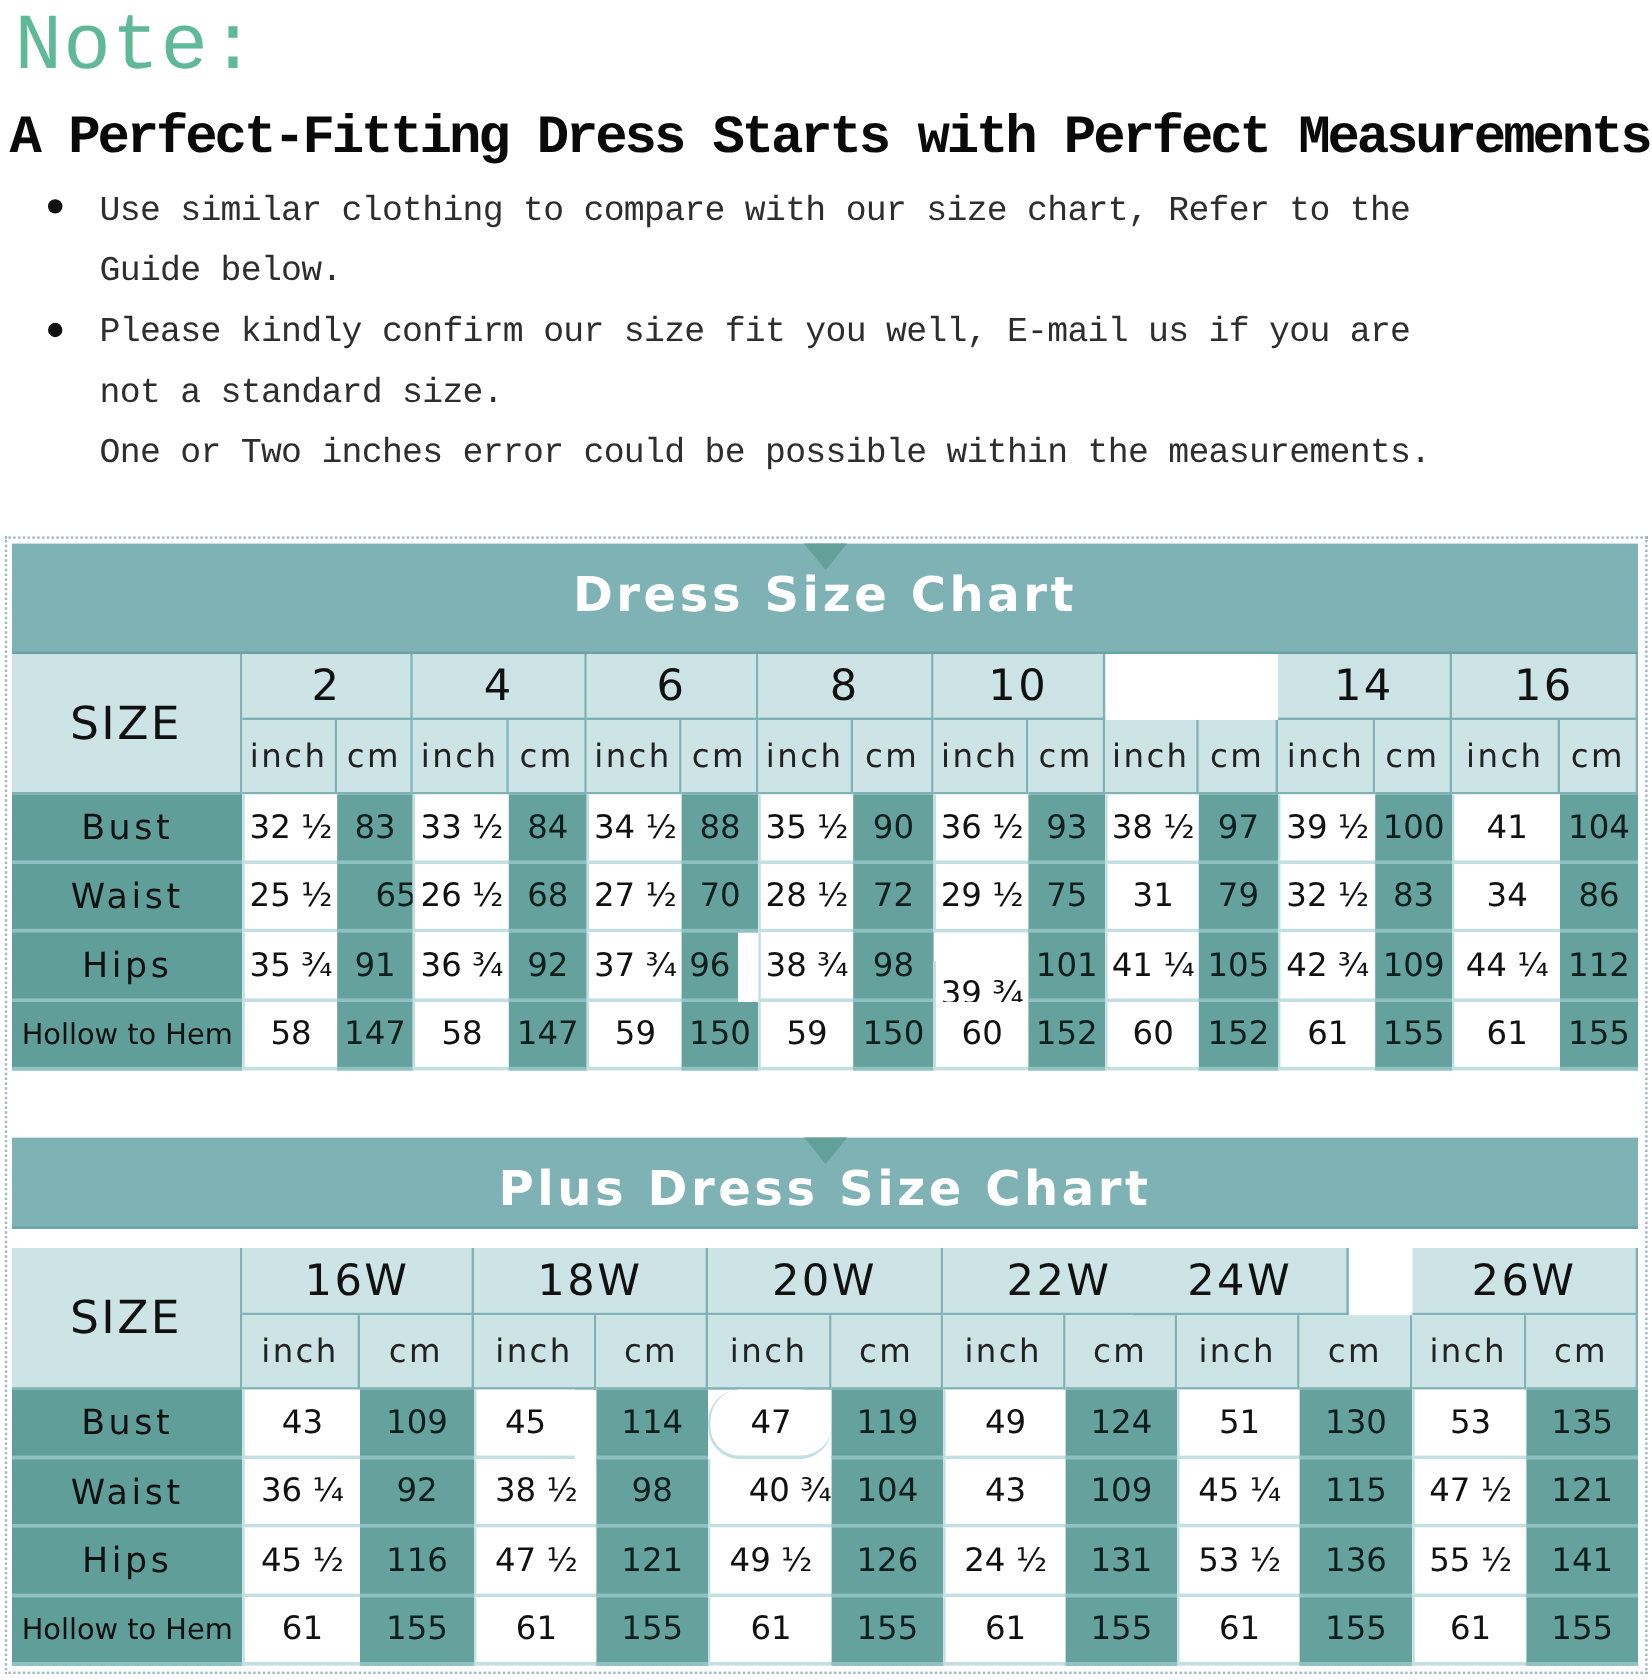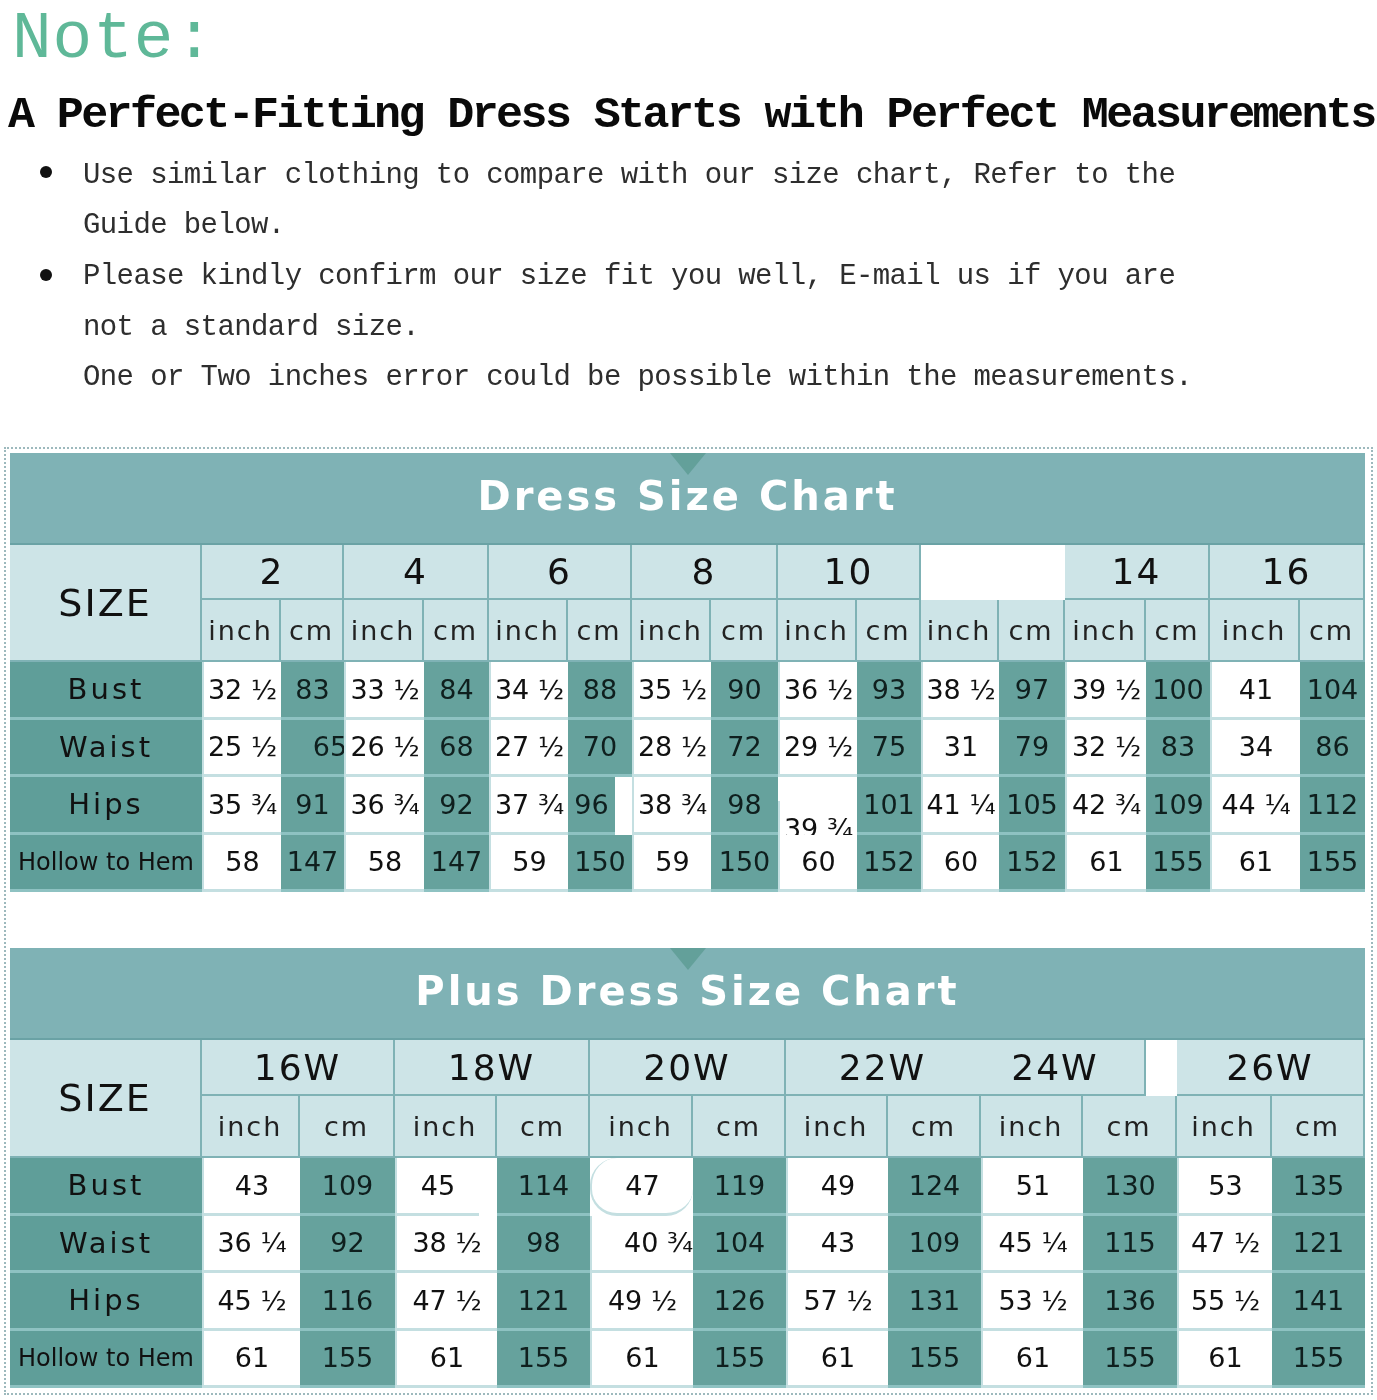--- a/index.html
+++ b/index.html
@@ -173,38 +173,38 @@
     <div class="cell v-cm" style="left: 847px; top: 381.5px; width: 64px; height: 57.5px;">152</div>
     <div class="cell v-inch" style="left: 911px; top: 381.5px; width: 78px; height: 57.5px;">60</div>
     <div class="cell v-cm" style="left: 989px; top: 381.5px; width: 66px; height: 57.5px;">152</div>
     <div class="cell v-inch" style="left: 1055px; top: 381.5px; width: 81px; height: 57.5px;">61</div>
     <div class="cell v-cm" style="left: 1136px; top: 381.5px; width: 64px; height: 57.5px;">155</div>
     <div class="cell v-inch" style="left: 1200px; top: 381.5px; width: 90px; height: 57.5px;">61</div>
     <div class="cell v-cm" style="left: 1290px; top: 381.5px; width: 65px; height: 57.5px;">155</div>
   </div>
 
 <div class="chart" id="chart1" style="top:948px; height:440px;">
-  <div class="banner" style="height:92px">
+  <div class="banner" style="height:76px">
     <span class="banner-arrow"></span>
     <div class="banner-title" style="top:20px">Plus Dress Size Chart</div>
   </div>
 <div class="cell hdr size-label" style="left: 0px; top: 92px; width: 192px; height: 118px;">SIZE</div>
     <div class="cell hdr size-num" style="left: 192px; top: 92px; width: 193px; height: 56px;">16W</div>
     <div class="cell hdr unit" style="left: 192px; top: 148px; width: 98px; height: 62px;">inch</div>
     <div class="cell hdr unit" style="left: 290px; top: 148px; width: 95px; height: 62px;">cm</div>
     <div class="cell hdr size-num" style="left: 385px; top: 92px; width: 195px; height: 56px;">18W</div>
     <div class="cell hdr unit" style="left: 385px; top: 148px; width: 102px; height: 62px;">inch</div>
     <div class="cell hdr unit" style="left: 487px; top: 148px; width: 93px; height: 62px;">cm</div>
     <div class="cell hdr size-num" style="left: 580px; top: 92px; width: 196px; height: 56px;">20W</div>
     <div class="cell hdr unit" style="left: 580px; top: 148px; width: 103px; height: 62px;">inch</div>
     <div class="cell hdr unit" style="left: 683px; top: 148px; width: 93px; height: 62px;">cm</div>
     <div class="cell hdr size-num" style="left: 776px; top: 92px; width: 195px; height: 56px;">22W</div>
     <div class="cell hdr unit" style="left: 776px; top: 148px; width: 102px; height: 62px;">inch</div>
     <div class="cell hdr unit" style="left: 878px; top: 148px; width: 93px; height: 62px;">cm</div>
-    <div class="cell hdr size-num" style="left: 956px; top: 92px; width: 180px; height: 56px;">24W</div>
+    <div class="cell hdr size-num" style="left: 934px; top: 92px; width: 180px; height: 56px;">24W</div>
     <div class="cell hdr unit" style="left: 971px; top: 148px; width: 102px; height: 62px;">inch</div>
     <div class="cell hdr unit" style="left: 1073px; top: 148px; width: 94px; height: 62px;">cm</div>
     <div class="cell hdr size-num" style="left: 1167px; top: 92px; width: 188px; height: 56px;">26W</div>
     <div class="cell hdr unit" style="left: 1167px; top: 148px; width: 95px; height: 62px;">inch</div>
     <div class="cell hdr unit" style="left: 1262px; top: 148px; width: 93px; height: 62px;">cm</div>
     <div class="cell row-label" style="left: 0px; top: 210px; width: 192px; height: 57.5px;">Bust</div>
     <div class="cell v-inch" style="left: 192px; top: 210px; width: 98px; height: 57.5px;">43</div>
     <div class="cell v-cm" style="left: 290px; top: 210px; width: 95px; height: 57.5px;">109</div>
     <div class="cell v-inch" style="left: 385px; top: 210px; width: 84px; height: 57.5px;">45</div>
     <div class="cell v-cm" style="left: 487px; top: 210px; width: 93px; height: 57.5px;">114</div>
@@ -229,21 +229,21 @@
     <div class="cell v-cm" style="left: 1073px; top: 267.5px; width: 94px; height: 57.5px;">115</div>
     <div class="cell v-inch" style="left: 1167px; top: 267.5px; width: 95px; height: 57.5px;">47 ½</div>
     <div class="cell v-cm" style="left: 1262px; top: 267.5px; width: 93px; height: 57.5px;">121</div>
     <div class="cell row-label" style="left: 0px; top: 325px; width: 192px; height: 57.5px;">Hips</div>
     <div class="cell v-inch" style="left: 192px; top: 325px; width: 98px; height: 57.5px;">45 ½</div>
     <div class="cell v-cm" style="left: 290px; top: 325px; width: 95px; height: 57.5px;">116</div>
     <div class="cell v-inch" style="left: 385px; top: 325px; width: 102px; height: 57.5px;">47 ½</div>
     <div class="cell v-cm" style="left: 487px; top: 325px; width: 93px; height: 57.5px;">121</div>
     <div class="cell v-inch" style="left: 580px; top: 325px; width: 103px; height: 57.5px;">49 ½</div>
     <div class="cell v-cm" style="left: 683px; top: 325px; width: 93px; height: 57.5px;">126</div>
-    <div class="cell v-inch" style="left: 776px; top: 325px; width: 102px; height: 57.5px;">57 ½</div>
+    <div class="cell v-inch" style="left: 776px; top: 325px; width: 102px; height: 57.5px;">24 ½</div>
     <div class="cell v-cm" style="left: 878px; top: 325px; width: 93px; height: 57.5px;">131</div>
     <div class="cell v-inch" style="left: 971px; top: 325px; width: 102px; height: 57.5px; text-align: right;">53 ½</div>
     <div class="cell v-cm" style="left: 1073px; top: 325px; width: 94px; height: 57.5px;">136</div>
     <div class="cell v-inch" style="left: 1167px; top: 325px; width: 95px; height: 57.5px;">55 ½</div>
     <div class="cell v-cm" style="left: 1262px; top: 325px; width: 93px; height: 57.5px;">141</div>
     <div class="cell row-label small" style="left: 0px; top: 382.5px; width: 192px; height: 57.5px;">Hollow to Hem</div>
     <div class="cell v-inch" style="left: 192px; top: 382.5px; width: 98px; height: 57.5px;">61</div>
     <div class="cell v-cm" style="left: 290px; top: 382.5px; width: 95px; height: 57.5px;">155</div>
     <div class="cell v-inch" style="left: 385px; top: 382.5px; width: 102px; height: 57.5px;">61</div>
     <div class="cell v-cm" style="left: 487px; top: 382.5px; width: 93px; height: 57.5px;">155</div>

